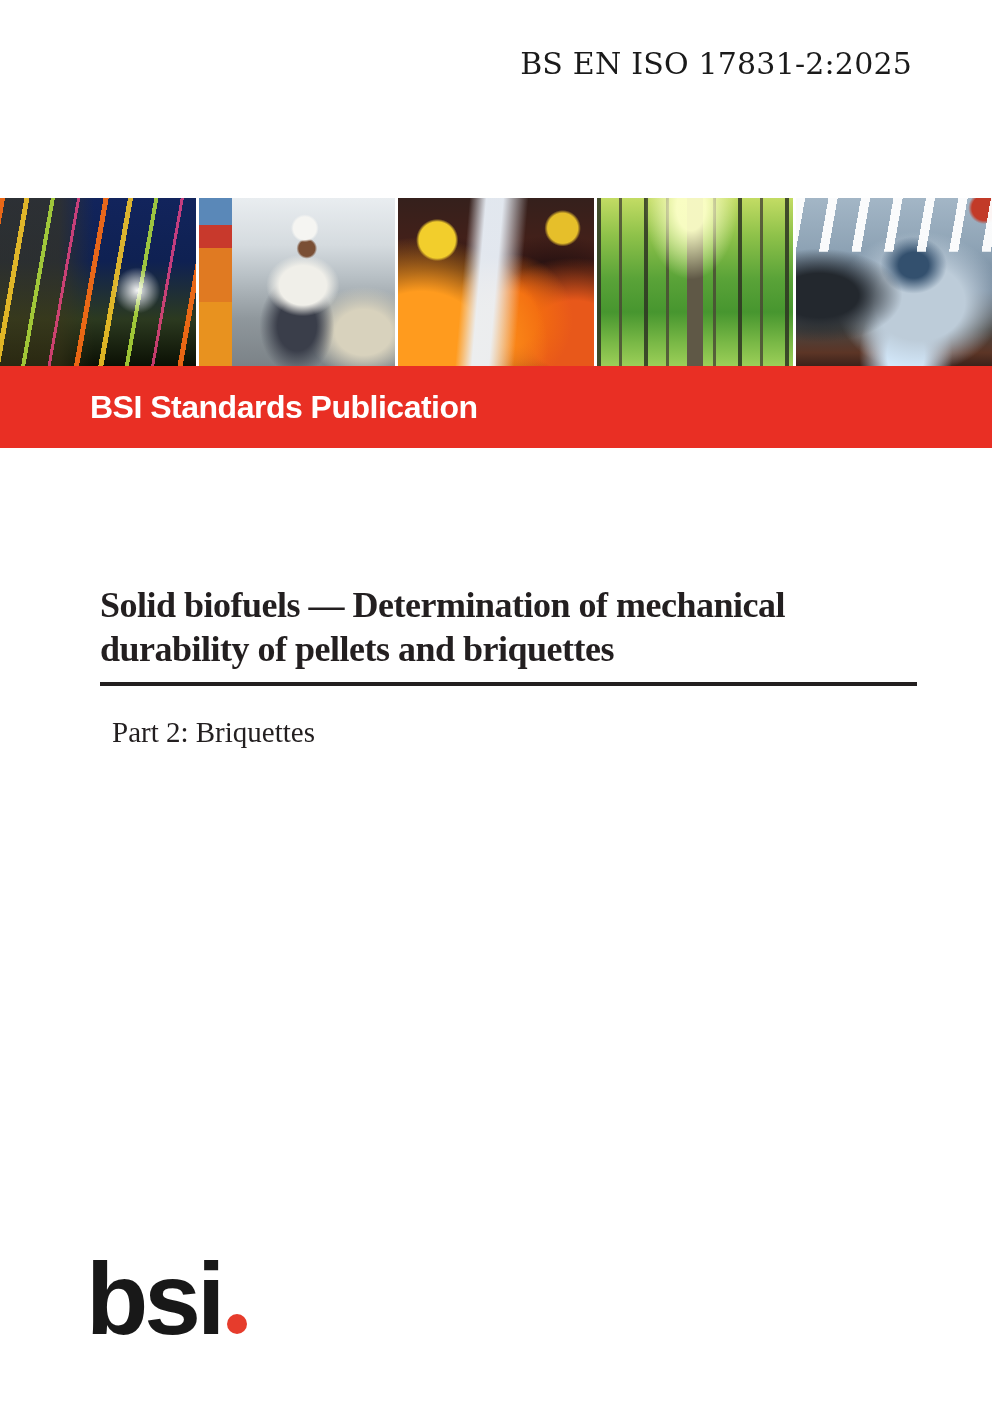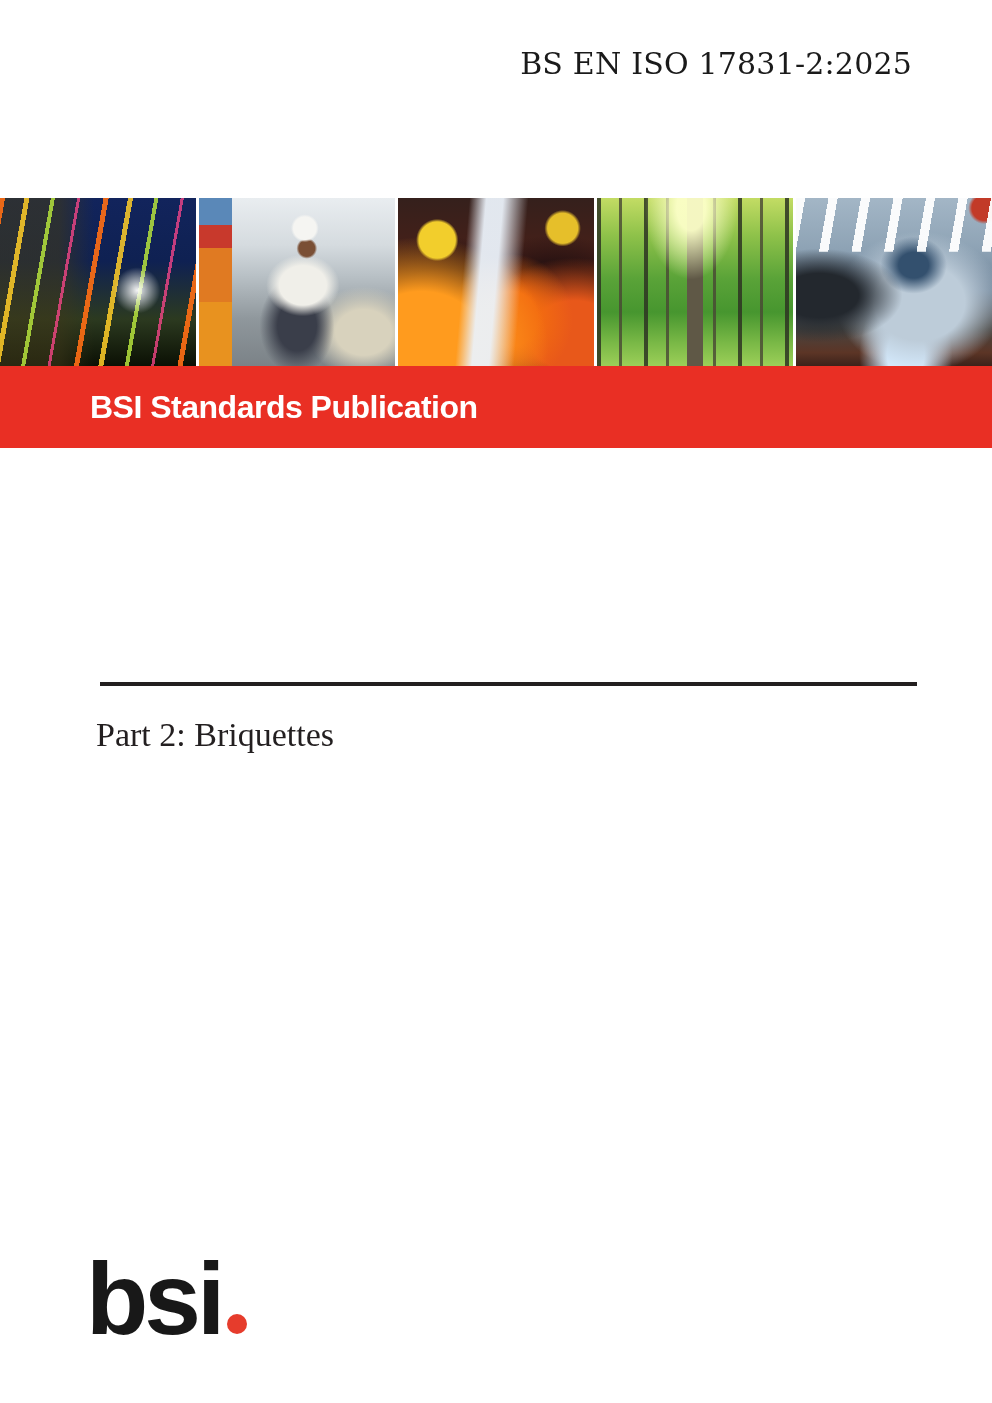--- a/index.html
+++ b/index.html
@@ -124,23 +124,23 @@
     color:var(--text-color,#231f20);
   }
   .title-rule{
     position:absolute;
     left:100px;top:682px;
     width:817px;height:4px;
     background:var(--text-color,#231f20);
   }
   .subtitle{
     position:absolute;
-    left:96px;top:716px;
+    left:112px;top:716px;
     font-family:"Liberation Serif", serif;
-    font-size:34px;
+    font-size:29px;
     color:var(--text-color,#231f20);
   }
   
   .logo{
     position:absolute;
     left:86px;top:1248px;
     font-family:"Liberation Sans", sans-serif;
     font-weight:bold;
     font-size:102px;
     line-height:1;
@@ -168,20 +168,21 @@
     <div class="photo photo-warehouse"></div>
     <div class="photo photo-fire"></div>
     <div class="photo photo-forest"></div>
     <div class="photo photo-factory"></div>
   </div>
 
   <div class="red-banner">
     <span class="banner-label">BSI Standards Publication</span>
   </div>
 
+  <h1 class="title"><span>Solid biofuels — Determination of mechanical</span><br><span>durability of pellets and briquettes</span></h1>
 
   <div class="title-rule"></div>
 
   <div class="subtitle">Part 2: Briquettes</div>
 
   <div class="logo">
     <span>bsi</span><span class="logo-dot"></span>
   </div>
 
 </div>

